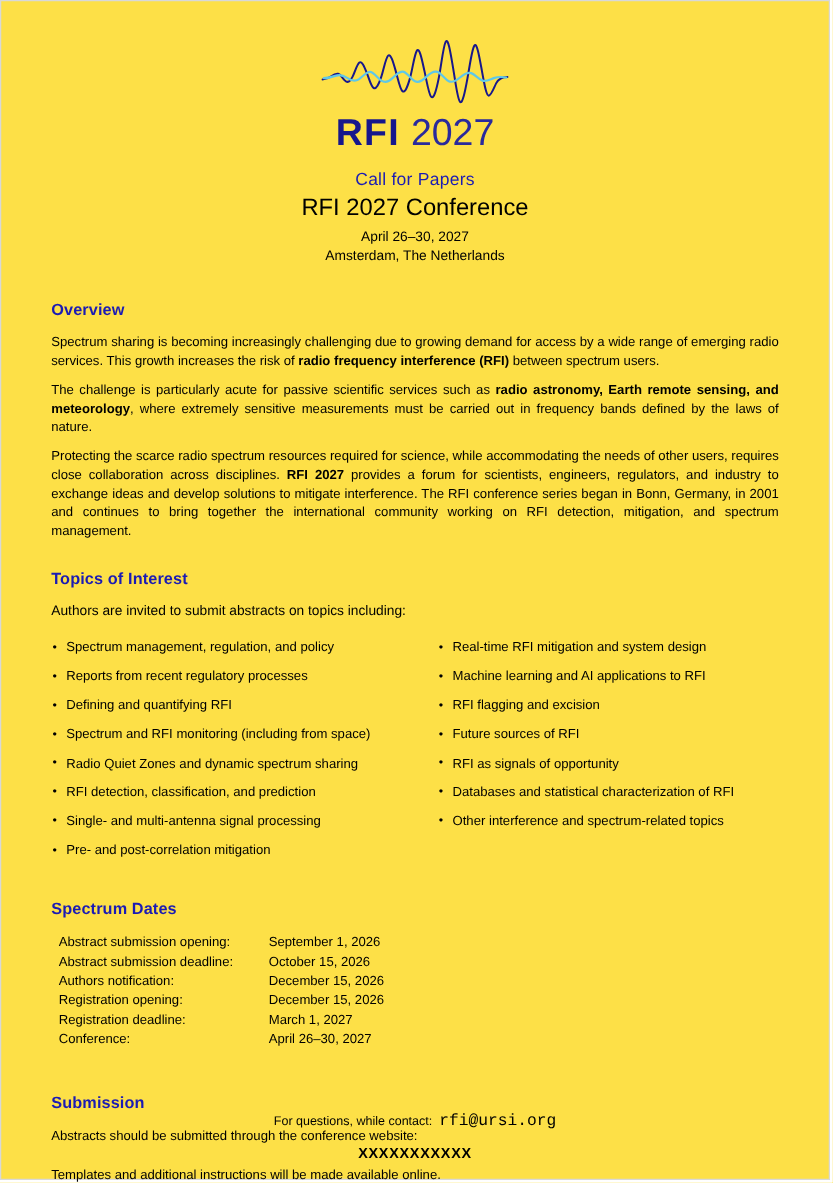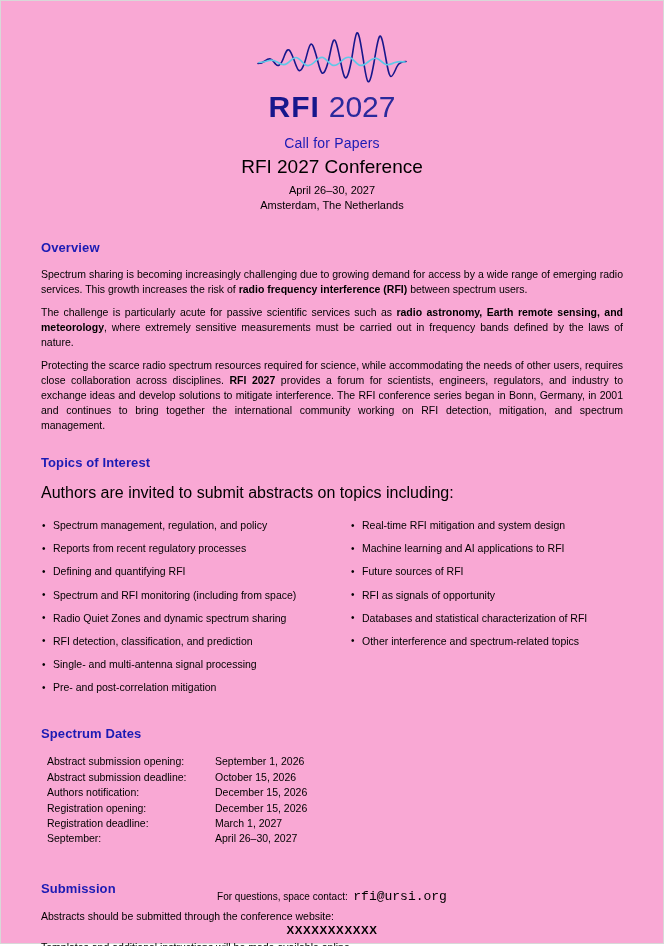--- a/index.html
+++ b/index.html
@@ -14,21 +14,21 @@
     color: #000000;
     position: relative;
     overflow: hidden;
   }
   .page {
     width: 664px;
     height: 944px;
     border: 1px solid #d8d8d8;
     box-sizing: border-box;
     position: relative;
-    background: #f9a8d4;
+    background: #fde047;
   }
 
   
   .logo-block {
     padding-top: 26px;
     text-align: center;
   }
   .logo-wave {
     display: block;
     margin: 0 auto;
@@ -96,21 +96,21 @@
     font-size: 10.5px;
     line-height: 1.42;
     text-align: justify;
     margin: 0;
     color: #000000;
   }
   .sec-overview p.body-text:first-of-type { margin-top: 12px; }
   .sec-overview p.body-text + p.body-text { margin-top: 8px; }
 
   .intro-line {
-    font-size: 16px;
+    font-size: 11px;
     line-height: 1.42;
     margin-top: 12px;
     color: #000000;
   }
 
   
   .topics-cols {
     display: flex;
     margin-top: 14px;
   }
@@ -251,20 +251,21 @@
               <li>Radio Quiet Zones and dynamic spectrum sharing</li>
               <li>RFI detection, classification, and prediction</li>
               <li>Single- and multi-antenna signal processing</li>
               <li>Pre- and post-correlation mitigation</li>
             </ul>
         </div>
         <div class="topics-col right">
           <ul class="topic-list">
               <li>Real-time RFI mitigation and system design</li>
               <li>Machine learning and AI applications to RFI</li>
+              <li>RFI flagging and excision</li>
               <li>Future sources of RFI</li>
               <li>RFI as signals of opportunity</li>
               <li>Databases and statistical characterization of RFI</li>
               <li>Other interference and spectrum-related topics</li>
             </ul>
         </div>
       </div>
     </div>
 
     <div class="sec-dates">
@@ -285,34 +286,34 @@
             </tr>
             <tr>
               <td class="date-label">Registration opening:</td>
               <td class="date-value">December 15, 2026</td>
             </tr>
             <tr>
               <td class="date-label">Registration deadline:</td>
               <td class="date-value">March 1, 2027</td>
             </tr>
             <tr>
-              <td class="date-label">September:</td>
+              <td class="date-label">Conference:</td>
               <td class="date-value">April 26–30, 2027</td>
             </tr>
           </tbody>
       </table>
     </div>
 
     <div class="sec-submission">
       <h2 class="section-heading">Submission</h2>
       <div class="submission-line">Abstracts should be submitted through the conference website:</div>
       <div class="submission-url">XXXXXXXXXXX</div>
       <div class="submission-note">Templates and additional instructions will be made available online.</div>
     </div>
 
   </div>
 
   <div class="footer">
-    <span>For questions, space contact:</span>
+    <span>For questions, while contact:</span>
     <span>&nbsp;</span><span class="mono">rfi@ursi.org</span>
   </div>
 
 </div>
 
 </body></html>

